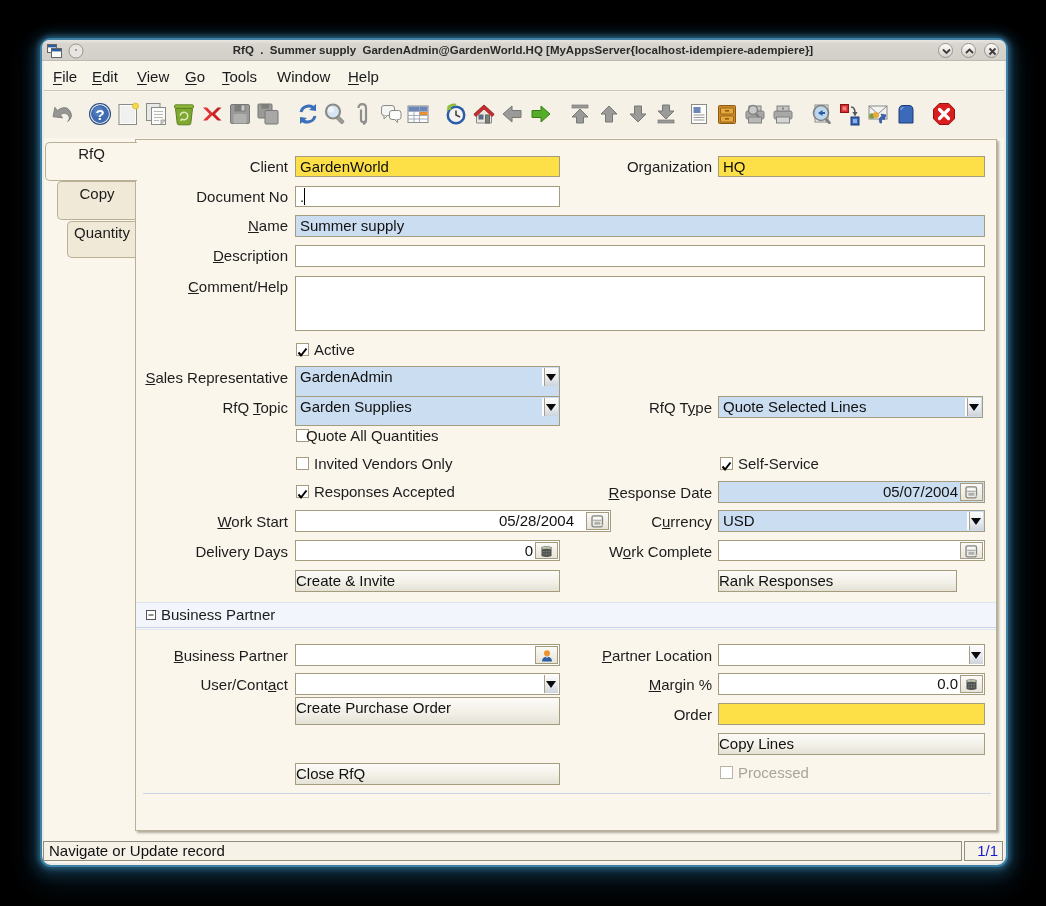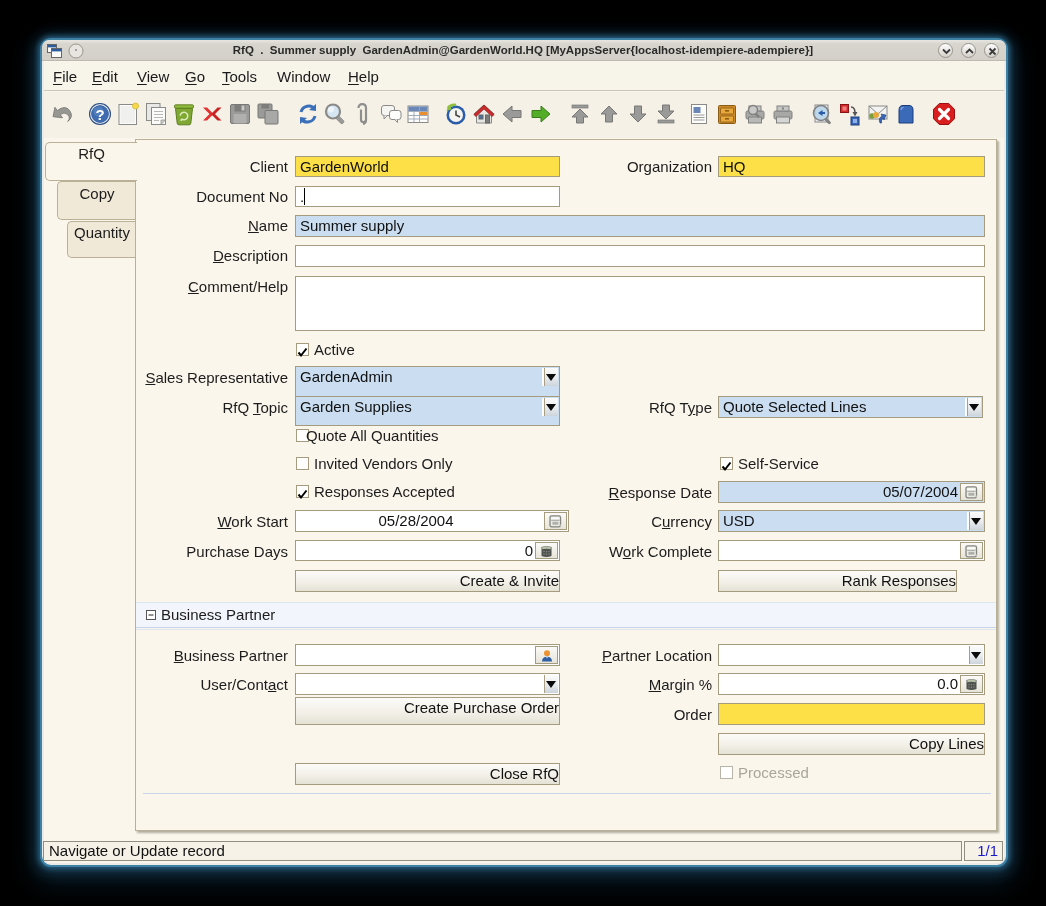--- a/index.html
+++ b/index.html
@@ -42,21 +42,21 @@
   background:#faf6ec; border:1px solid #b9b095; z-index:2;
   box-shadow:2px 2px 2px rgba(90,85,70,0.45); }
 
 .lbl { position:absolute; z-index:5; font-size:15px; color:#1c1c1c; text-align:right; }
 .fld { position:absolute; z-index:5; border:1px solid #a59c80; background:#fff; font-size:15px;
   color:#111; padding:1px 4px; line-height:18px; }
 .ro  { background:#fde047; }
 .bl  { background:#cbdef1; }
 .btn { position:absolute; z-index:5; border:1px solid #a59c80;
   background:linear-gradient(#fcfbf8 0%,#f3f0e8 55%,#e4e1d5 100%);
-  font-size:15px; color:#111; text-align:right; line-height:19px; }
+  font-size:15px; color:#111; text-align:left; line-height:19px; }
 .cb { position:absolute; z-index:5; width:13px; height:13px; background:#fff; border:1px solid #a59c80; }
 .cbl { position:absolute; z-index:5; font-size:15px; color:#1c1c1c; }
 .combo-btn { position:absolute; top:1px; width:14px; border-left:1px solid #a89f84;
   background:linear-gradient(180deg,#fcfcfb,#e9ebee 55%,#ccd4db);
   box-shadow:-2px 0 0 0 rgba(255,255,255,0.9); }
 .combo-btn:after { content:""; position:absolute; left:1px; top:6px;
   border-left:5.5px solid transparent; border-right:5.5px solid transparent; border-top:7px solid #0a0a0a; }
 .sq-btn { position:absolute; border:1px solid #a59c80;
   background:linear-gradient(#fbfaf7,#e7e4d9); }
 
@@ -352,31 +352,31 @@
 <div class="lbl" style="left:512px;top:484px;width:200px"><u>R</u>esponse Date</div>
 <div class="fld bl" style="left:718px;top:481px;width:267px;height:22px;text-align:right;padding-right:26px">05/07/2004<div class="sq-btn" style="right:1px;top:1px;width:23px;height:18px"><svg width="13" height="13" viewBox="0 0 13 13" style="margin:1.5px 4px">
         <rect x="1" y="0.8" width="10.5" height="11" rx="1.6" fill="#ecece8" stroke="#85857f" stroke-width="1.3"></rect>
         <rect x="2.2" y="2.4" width="8.2" height="1.8" fill="#fbfbfa"></rect>
         <rect x="2.2" y="4.8" width="8.2" height="0.9" fill="#9a9a94"></rect>
         <rect x="3.4" y="6.8" width="6" height="3" rx="0.6" fill="#b0b0aa"></rect>
         <path d="M9.5 10.2 Q11.5 10.5 11.8 8.8 L11.8 11.8 Z" fill="#c8c8c2"></path>
       </svg></div></div>
 
 <div class="lbl" style="left:88px;top:513px;width:200px"><u>W</u>ork Start</div>
-<div class="fld" style="left:295px;top:510px;width:274px;height:22px;text-align:center;padding-right:36px">05/28/2004<div class="sq-btn" style="right:1px;top:1px;width:23px;height:18px"><svg width="13" height="13" viewBox="0 0 13 13" style="margin:1.5px 4px">
+<div class="fld" style="left:295px;top:510px;width:316px;height:22px;text-align:right;padding-right:36px">05/28/2004<div class="sq-btn" style="right:1px;top:1px;width:23px;height:18px"><svg width="13" height="13" viewBox="0 0 13 13" style="margin:1.5px 4px">
         <rect x="1" y="0.8" width="10.5" height="11" rx="1.6" fill="#ecece8" stroke="#85857f" stroke-width="1.3"></rect>
         <rect x="2.2" y="2.4" width="8.2" height="1.8" fill="#fbfbfa"></rect>
         <rect x="2.2" y="4.8" width="8.2" height="0.9" fill="#9a9a94"></rect>
         <rect x="3.4" y="6.8" width="6" height="3" rx="0.6" fill="#b0b0aa"></rect>
         <path d="M9.5 10.2 Q11.5 10.5 11.8 8.8 L11.8 11.8 Z" fill="#c8c8c2"></path>
       </svg></div></div>
 <div class="lbl" style="left:512px;top:513px;width:200px">C<u>u</u>rrency</div>
 <div class="fld bl" style="left:718px;top:510px;width:267px;height:22px">USD<div class="combo-btn" style="right:1px;height:18px"></div></div>
 
-<div class="lbl" style="left:88px;top:543px;width:200px">Purchase Days</div>
+<div class="lbl" style="left:88px;top:543px;width:200px">Delivery Days</div>
 <div class="fld" style="left:295px;top:540px;width:265px;height:21px;text-align:right;padding-right:26px">0<div class="sq-btn" style="right:1px;top:1px;width:23px;height:17px"><svg width="15" height="15" viewBox="0 0 15 15" style="margin:0.5px 3px">
         <path d="M2.5 3 Q7.5 1.5 12.5 3 L12.5 12 Q7.5 13.8 2.5 12 Z" fill="#4f524e"></path>
         <path d="M3.2 3.2 Q7.5 2 11.8 3.2 L11.8 5.2 Q7.5 4.2 3.2 5.2 Z" fill="#b8c0a8"></path>
         <circle cx="5" cy="7.5" r="0.7" fill="#8a8d86"></circle>
         <circle cx="7.5" cy="7.8" r="0.7" fill="#8a8d86"></circle>
         <circle cx="10" cy="7.5" r="0.7" fill="#8a8d86"></circle>
         <circle cx="5" cy="10" r="0.7" fill="#8a8d86"></circle>
         <circle cx="7.5" cy="10.3" r="0.7" fill="#8a8d86"></circle>
         <circle cx="10" cy="10" r="0.7" fill="#8a8d86"></circle>
       </svg></div></div>

